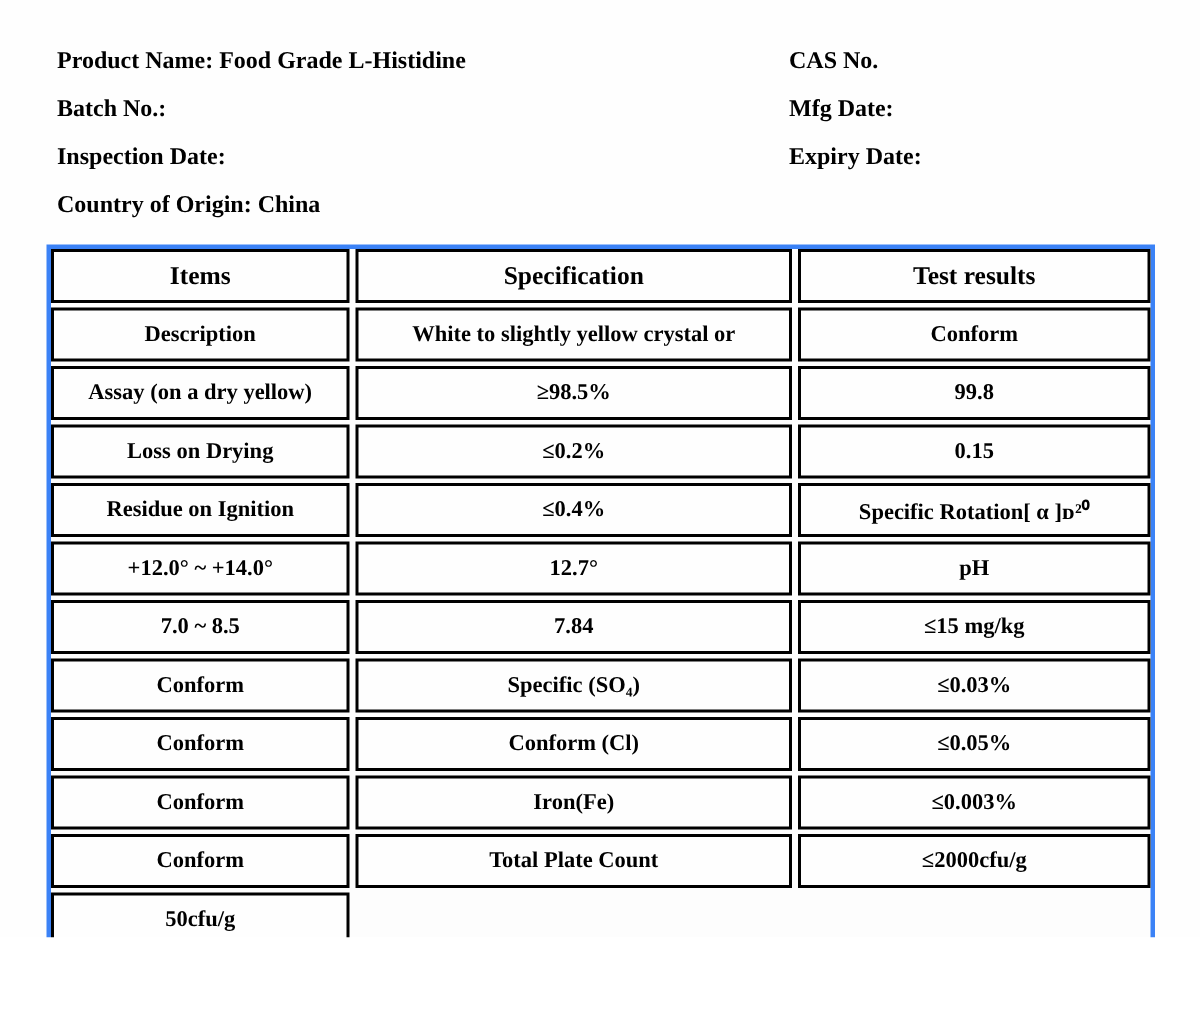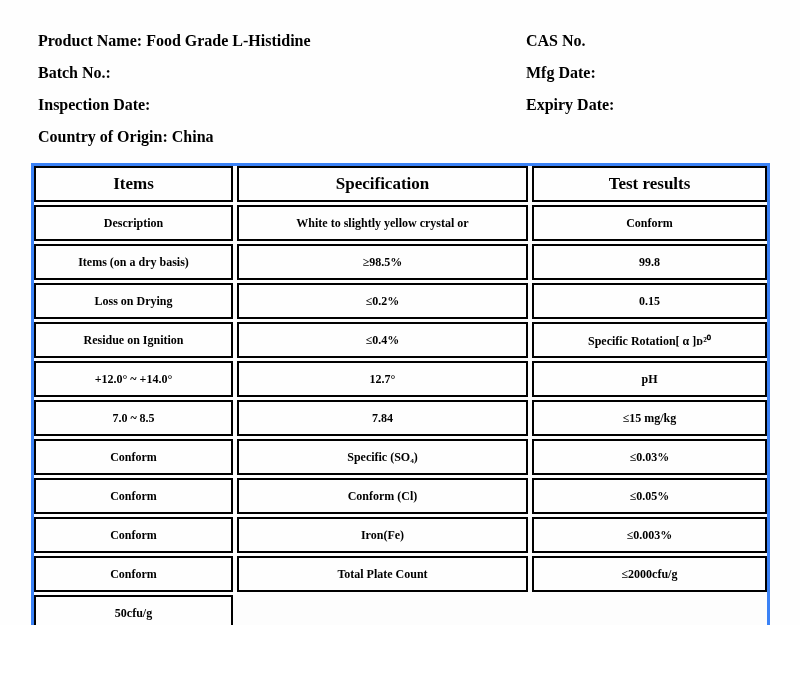--- a/index.html
+++ b/index.html
@@ -56,21 +56,21 @@
     justify-content: center;
     text-align: center;
     padding: 0 4px;
     white-space: nowrap;
     overflow: hidden;
   }
   .th {
     font-size: 17px;
   }
   .td {
-    font-size: 12px;
+    font-size: 15px;
   }
 </style>
 </head>
 <body>
 
 <div class="page">
 
   <div class="header-left">
     <div class="hline">Product Name: Food Grade L-Histidine</div>
     <div class="hline">Batch No.:</div>
@@ -85,21 +85,21 @@
   </div>
 
   <div class="spec-table" id="spec-table">
     <div class="cell th">Items</div>
     <div class="cell th">Specification</div>
     <div class="cell th">Test results</div>
 
   <div class="cell td">Description</div>
       <div class="cell td">White to slightly yellow crystal or</div>
       <div class="cell td">Conform</div>
-      <div class="cell td">Items (on a dry basis)</div>
+      <div class="cell td">Assay (on a dry yellow)</div>
       <div class="cell td">≥98.5%</div>
       <div class="cell td">99.8</div>
       <div class="cell td">Loss on Drying</div>
       <div class="cell td">≤0.2%</div>
       <div class="cell td">0.15</div>
       <div class="cell td">Residue on Ignition</div>
       <div class="cell td">≤0.4%</div>
       <div class="cell td">Specific Rotation[ α ]ᴅ²⁰</div>
       <div class="cell td">+12.0° ~ +14.0°</div>
       <div class="cell td">12.7°</div>

